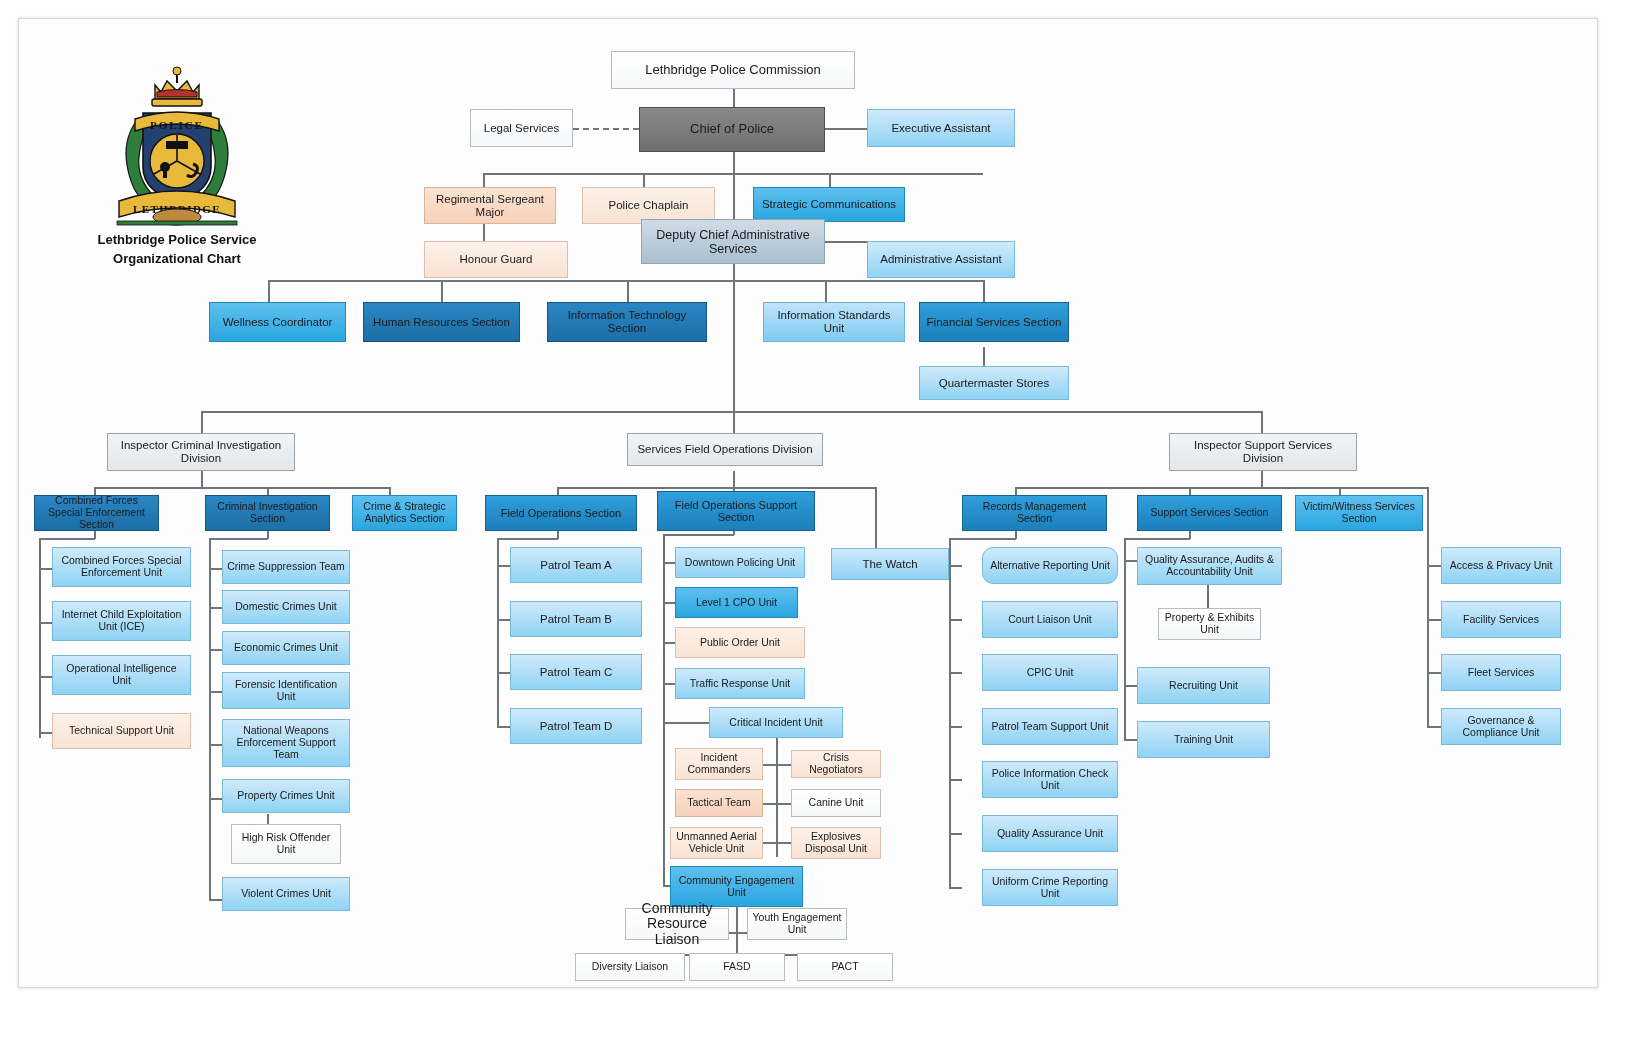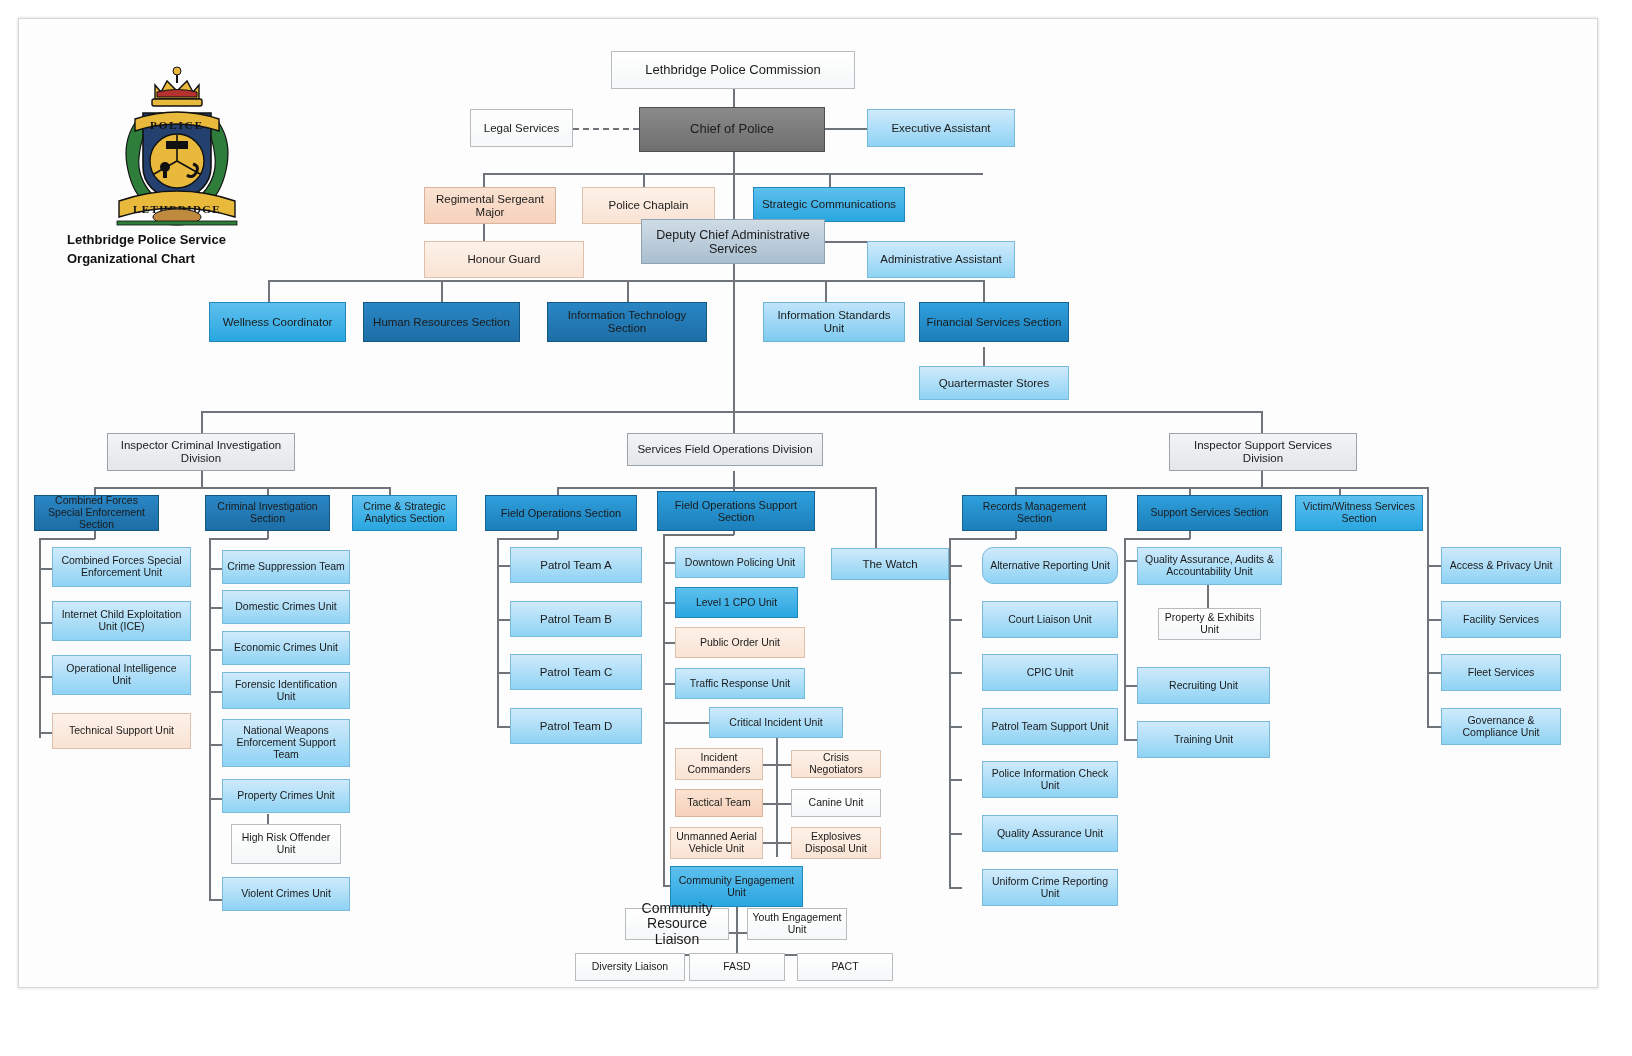--- a/index.html
+++ b/index.html
@@ -19,21 +19,21 @@
   .lblue2{background:linear-gradient(#bfe4fa,#7ecbf1);border-color:#6fb2d4;}
   .mblue{background:linear-gradient(#5ec0ee,#29a6e0);border-color:#1f87bb;}
   .dblue{background:linear-gradient(#2f9fdc,#1b7fba);border-color:#15618f;}
   .dblue2{background:linear-gradient(#2a86c4,#1d6ea6);border-color:#14567f;}
   .hdr{background:linear-gradient(#f2f4f5,#e3e7ea);border-color:#9aa3a9;}
   .ln{position:absolute;background:#6e7479;}
   .lnh{height:1.6px;}
   .lnv{width:1.6px;}
   .dash{position:absolute;height:0;border-top:2px dashed #6e7479;}
   #logo{position:absolute;left:78px;top:42px;width:160px;height:175px;}
-  #logocap{position:absolute;left:48px;top:212px;width:220px;text-align:left;
+  #logocap{position:absolute;left:48px;top:212px;width:220px;text-align:center;
            font-size:13px;font-weight:bold;color:#111;line-height:1.45;}
   .cap2{display:block;}
 </style>
 </head>
 <body>
 
 <div id="page">
   <div id="sheet">
 
     <svg id="logo" viewBox="0 0 160 175">
@@ -196,21 +196,21 @@
     <div class="ln lnh" style="left:1408px;top:707px;width:14px;"></div>
 
     <div class="node w" style="left:592px;top:32px;width:244px;height:38px;font-size:13px;">Lethbridge Police Commission</div>
     <div class="node w" style="left:451px;top:90px;width:103px;height:38px;">Legal Services</div>
     <div class="node gray" style="left:620px;top:88px;width:186px;height:45px;font-size:13px;">Chief of Police</div>
     <div class="node lblue" style="left:848px;top:90px;width:148px;height:38px;">Executive Assistant</div>
 
     <div class="node peach" style="left:405px;top:168px;width:132px;height:37px;">Regimental Sergeant Major</div>
     <div class="node peachlt" style="left:563px;top:168px;width:133px;height:37px;">Police Chaplain</div>
     <div class="node mblue" style="left:734px;top:168px;width:152px;height:35px;">Strategic Communications</div>
-    <div class="node peachlt" style="left:405px;top:222px;width:160px;height:37px;text-align:center;">Honour Guard</div>
+    <div class="node peachlt" style="left:405px;top:222px;width:144px;height:37px;text-align:center;">Honour Guard</div>
     <div class="node steel" style="left:622px;top:200px;width:184px;height:45px;font-size:12.5px;">Deputy Chief Administrative Services</div>
     <div class="node lblue" style="left:848px;top:222px;width:148px;height:37px;">Administrative Assistant</div>
 
     <div class="node mblue" style="left:190px;top:283px;width:137px;height:40px;">Wellness Coordinator</div>
     <div class="node dblue2" style="left:344px;top:283px;width:157px;height:40px;">Human Resources Section</div>
     <div class="node dblue2" style="left:528px;top:283px;width:160px;height:40px;">Information Technology Section</div>
     <div class="node lblue2" style="left:744px;top:283px;width:142px;height:40px;">Information Standards Unit</div>
     <div class="node dblue" style="left:900px;top:283px;width:150px;height:40px;">Financial Services Section</div>
     <div class="node lblue" style="left:900px;top:347px;width:150px;height:34px;">Quartermaster Stores</div>
 

